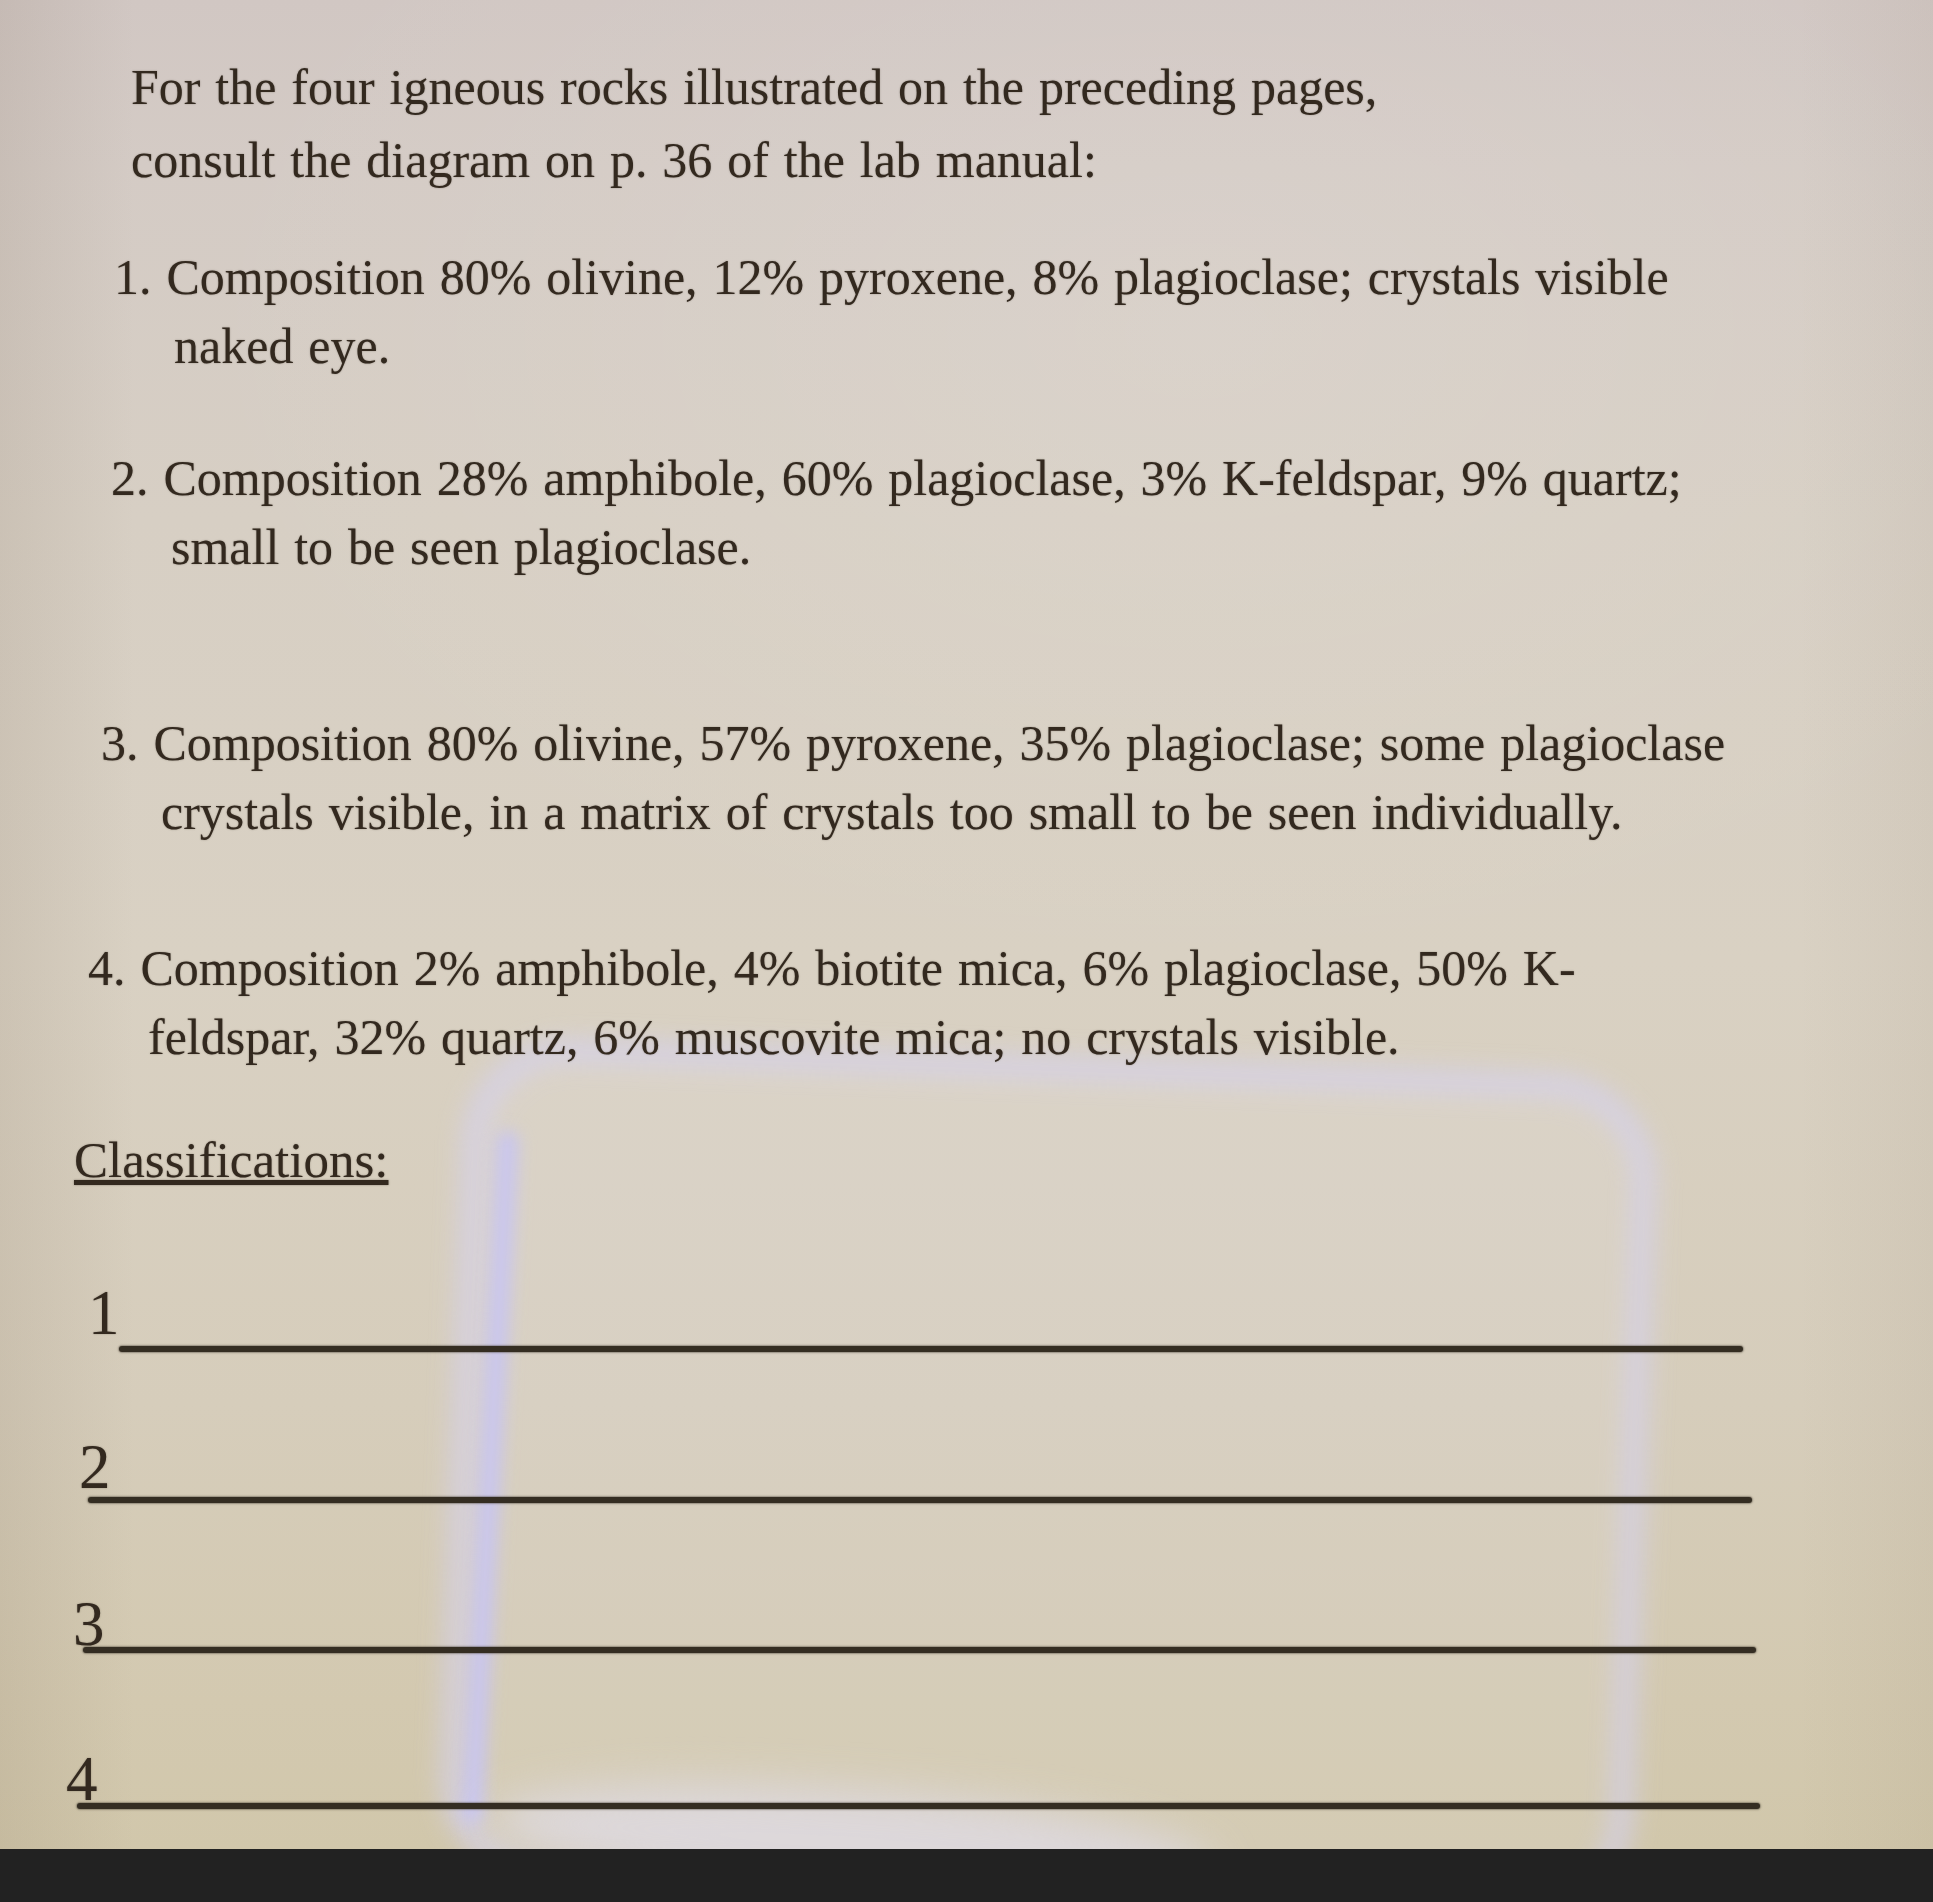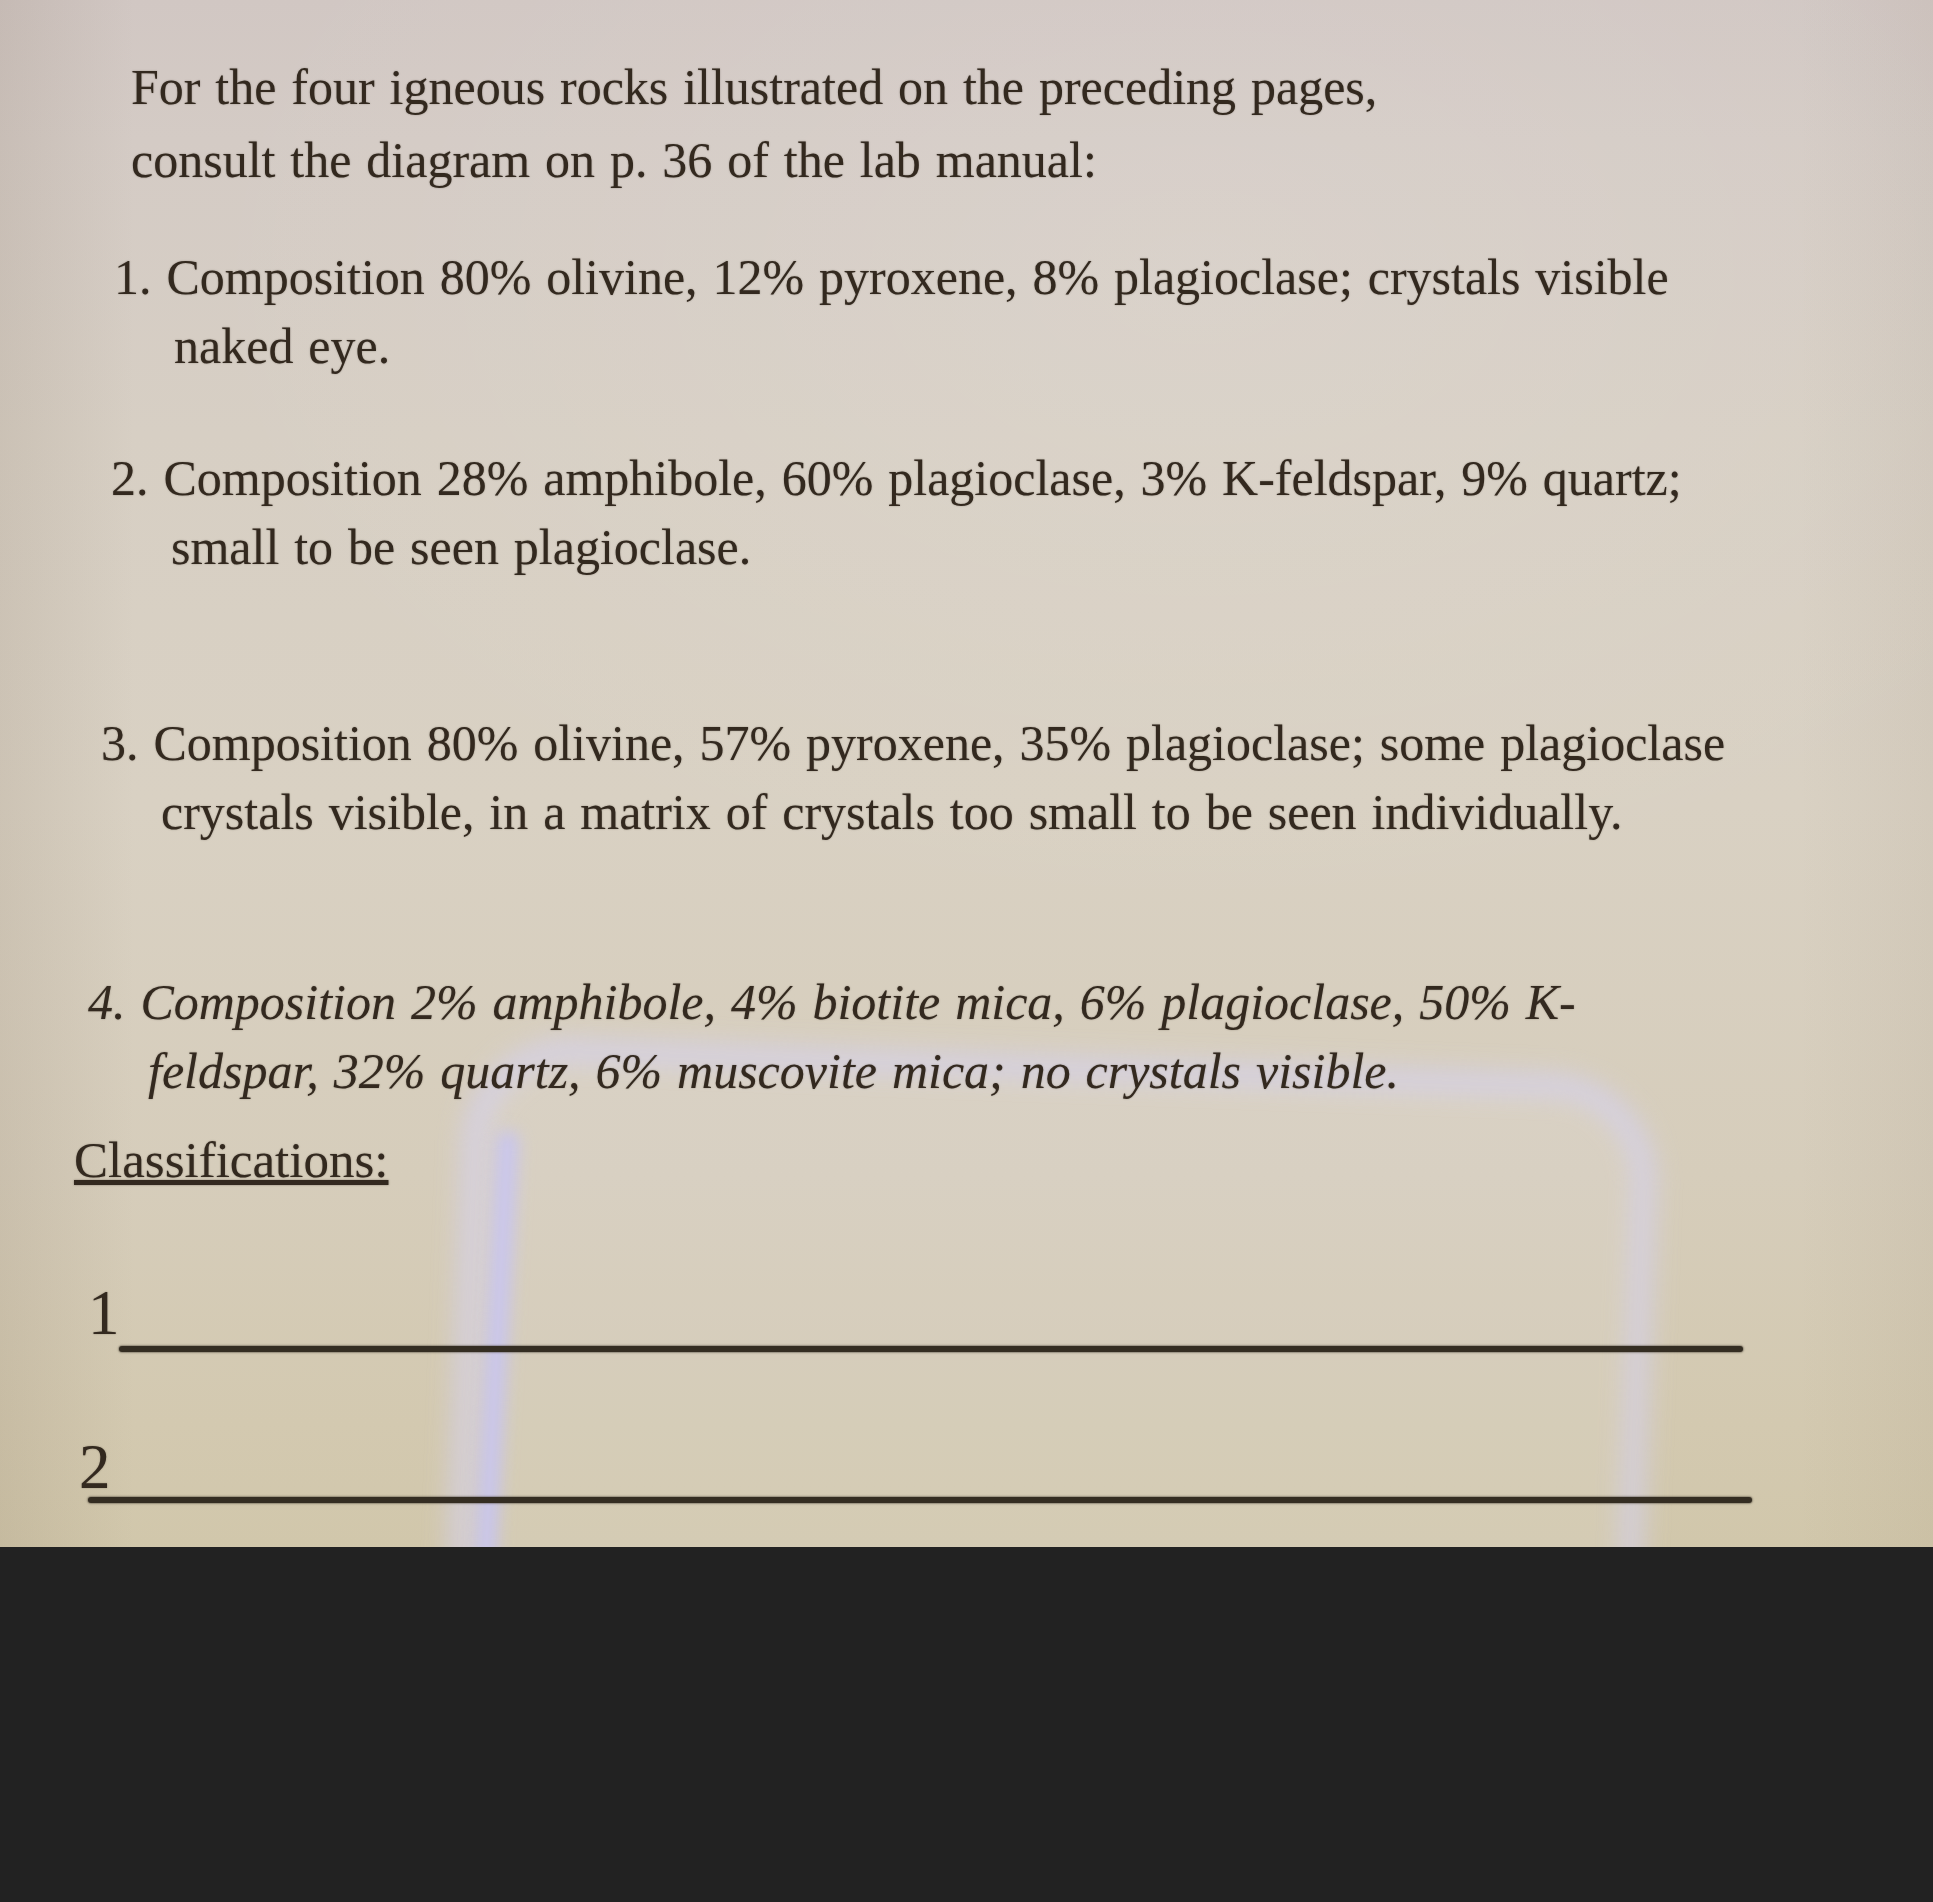--- a/index.html
+++ b/index.html
@@ -1,18 +1,18 @@
 <!DOCTYPE html>
 <html style="font-size:12.6px"><head>
 <meta charset="utf-8">
 <style>
   html,body{margin:0;padding:0;background:#222;}
   .photo{
     position:relative;
-    width:1933px;height:1547px;
+    width:1933px;height:1849px;
     overflow:hidden;
     font-family:"Liberation Serif","DejaVu Serif",serif;
     color:#33291f;
     background:
       radial-gradient(ellipse 1501px 948px at 62% 18%, rgba(255,255,255,0.10), rgba(255,255,255,0) 70%),
       linear-gradient(90deg, rgba(96,74,52,0.10) 0%, rgba(96,74,52,0.0) 7%, rgba(96,74,52,0.0) 93%, rgba(96,74,52,0.05) 100%),
       linear-gradient(180deg,#d1c7c3 0%, #d4cbc5 9%, #d7cfc4 28%, #d9d1c3 52%, #d6cdbb 76%, #d3c9b0 92%, #d1c7ab 100%);
   }
   .txt{position:absolute;white-space:nowrap;
     text-shadow:0 0 1.6px rgba(52,42,30,0.45);
@@ -74,21 +74,21 @@
   <div class="txt item" style="left:111px;top:444px;">
     <div><span>2.</span> <span>Composition 28% amphibole, 60% plagioclase, 3% K-feldspar, 9% quartz;</span></div>
     <div class="cont">small to be seen plagioclase.</div>
   </div>
 
   <div class="txt item" style="left:101px;top:709px;">
     <div><span>3.</span> <span>Composition 80% olivine, 57% pyroxene, 35% plagioclase; some plagioclase</span></div>
     <div class="cont">crystals visible, in a matrix of crystals too small to be seen individually.</div>
   </div>
 
-  <div class="txt item" style="left:88px;top:968px;font-style:italic;">
+  <div class="txt item" style="left:88px;top:934px;">
     <div><span>4.</span> <span>Composition 2% amphibole, 4% biotite mica, 6% plagioclase, 50% K-</span></div>
     <div class="cont">feldspar, 32% quartz, 6% muscovite mica; no crystals visible.</div>
   </div>
 
   <div class="txt heading" style="left:74px;top:1131px;text-decoration:underline;">Classifications:</div>
 
   <div class="txt answer-num" style="left:88px;top:1282px;">1</div>
   <div class="blank-line" style="left:119px;top:1346px;width:1624px;"></div>
 
   <div class="txt answer-num" style="left:79px;top:1436px;">2</div>

